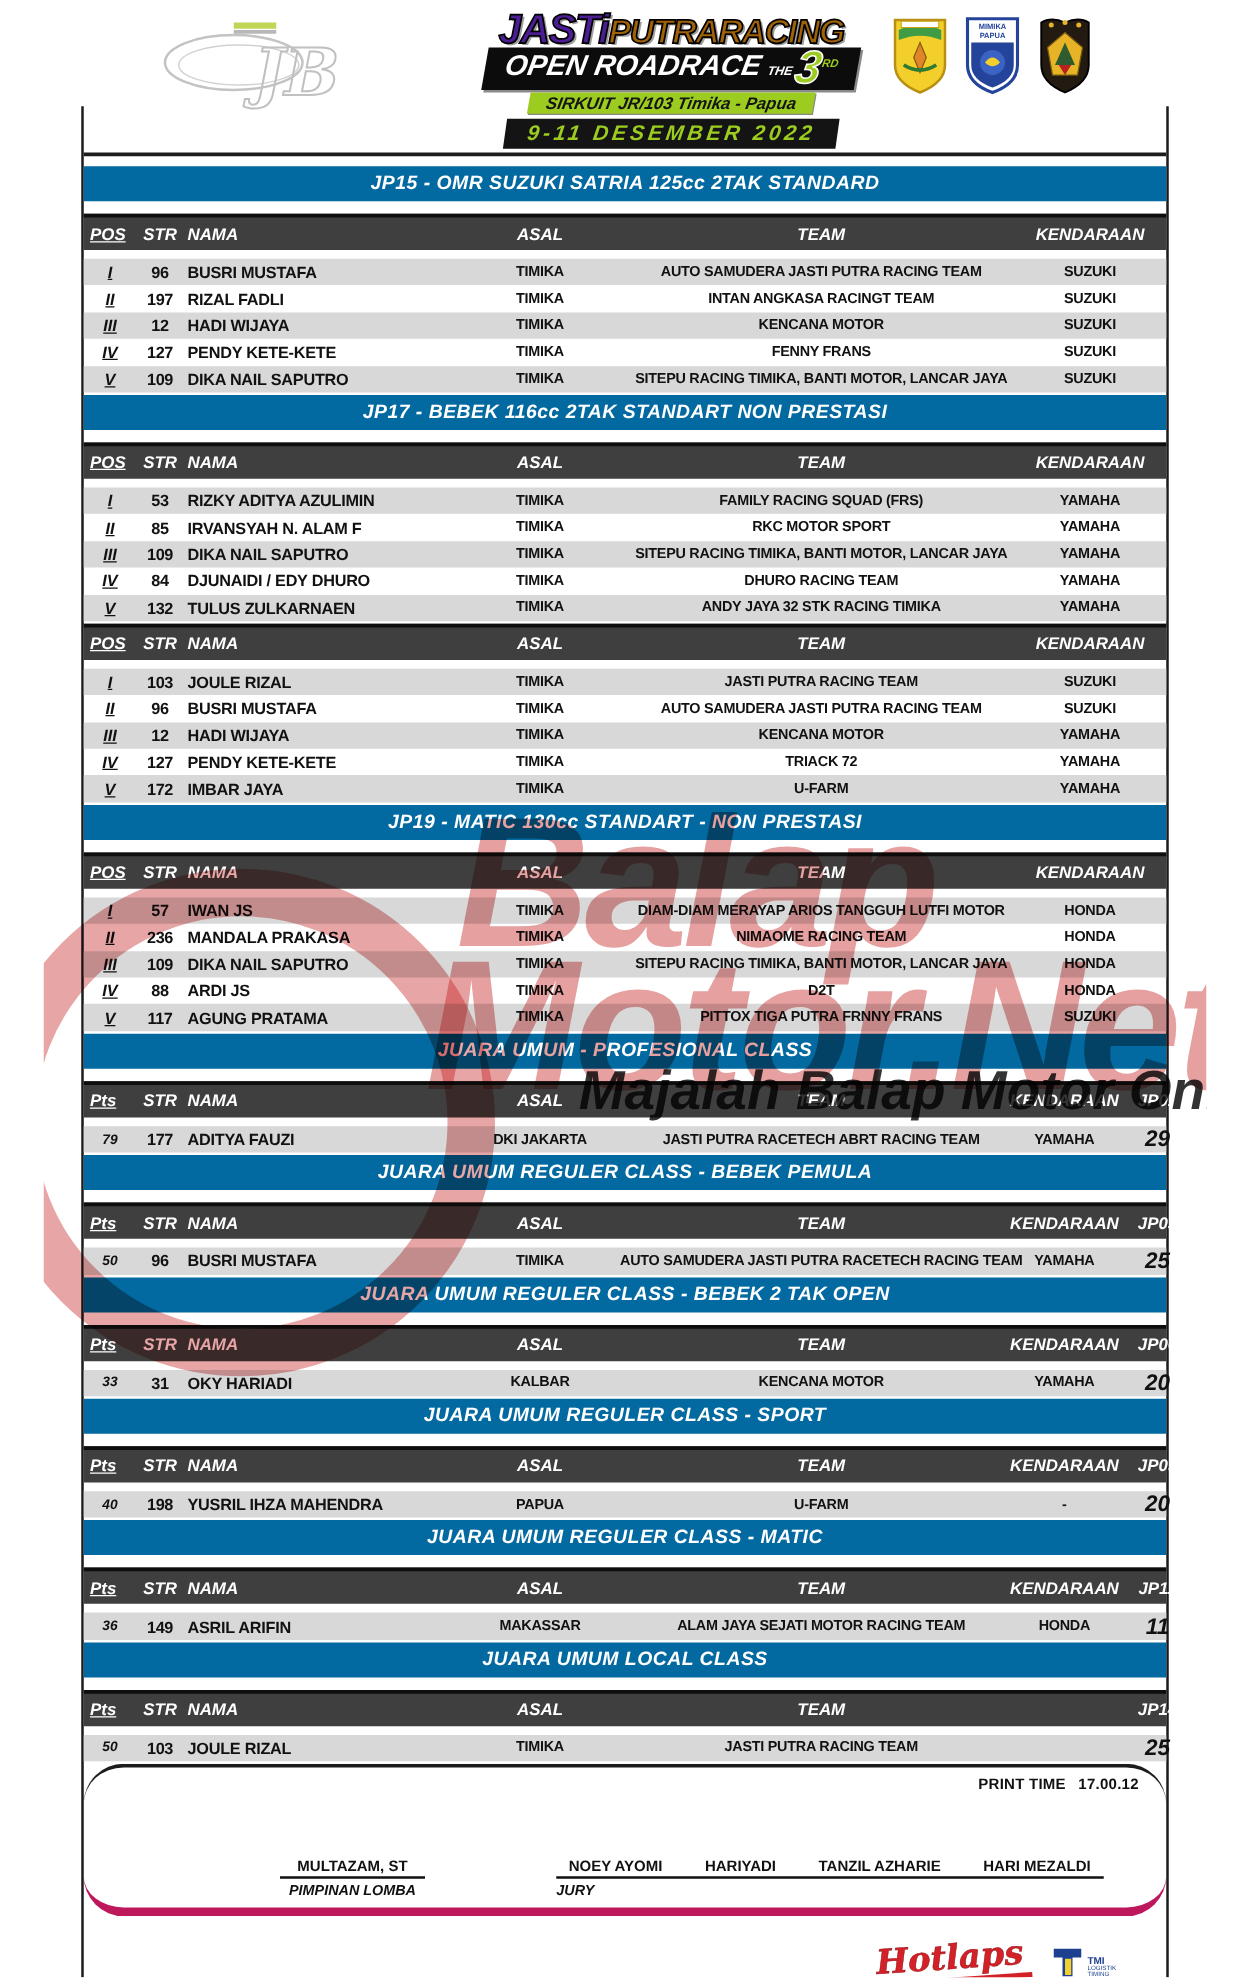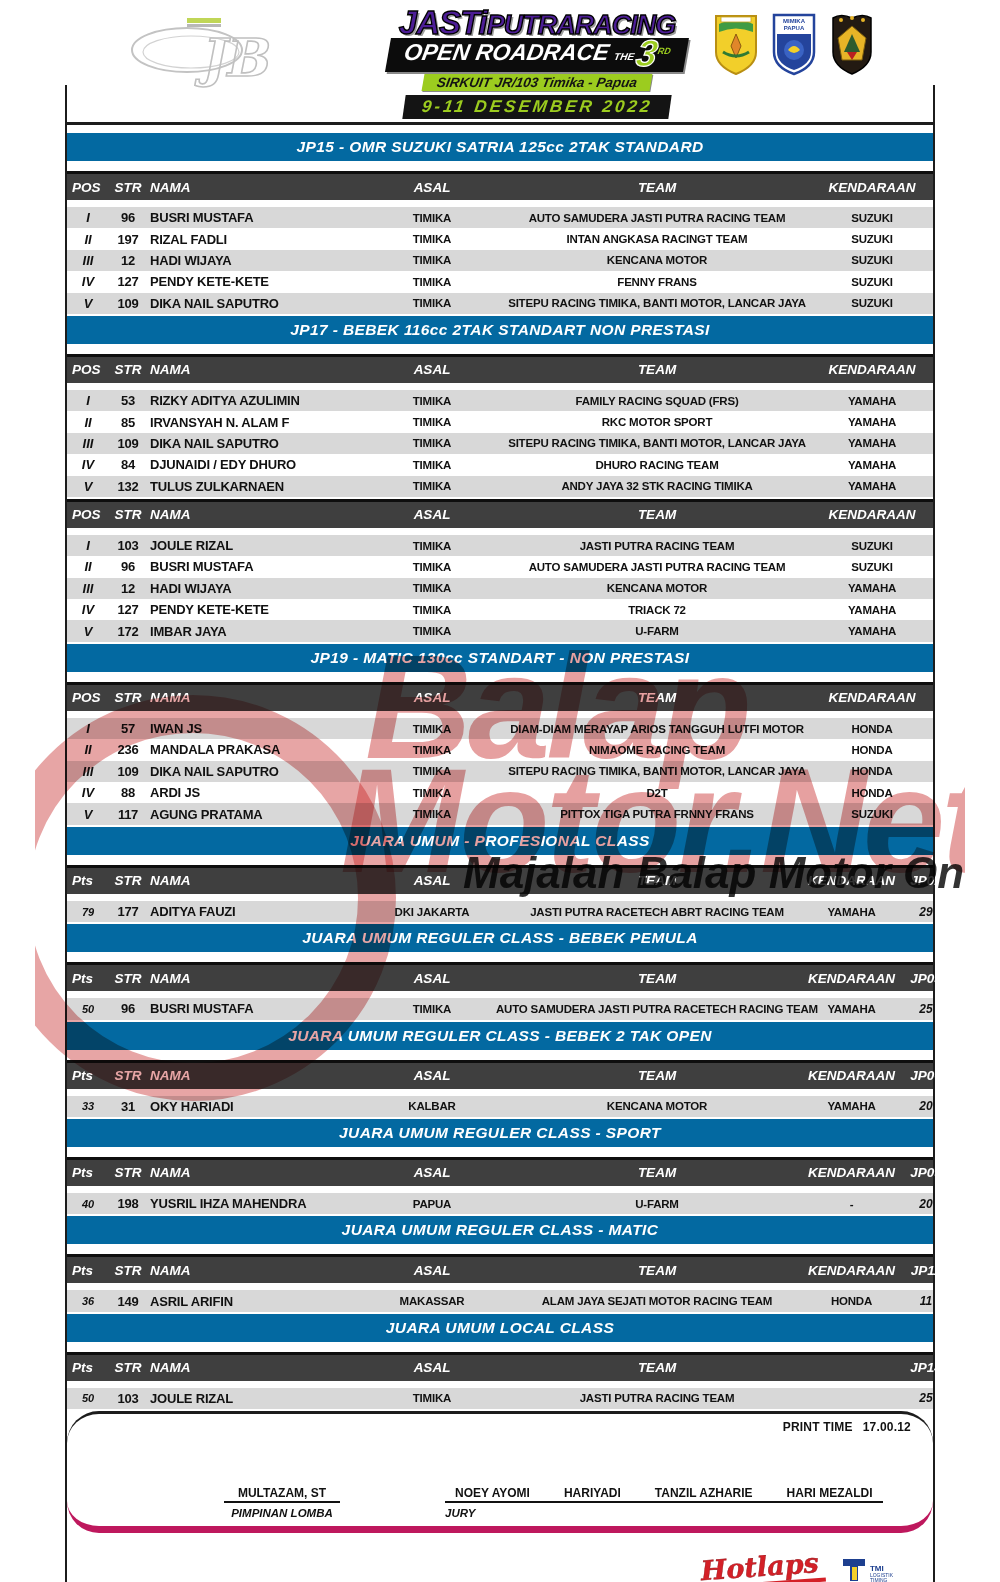--- a/index.html
+++ b/index.html
@@ -8,21 +8,21 @@
   
   .frame{position:absolute;left:30px;right:30px;top:85px;bottom:0;
          border-left:2px solid #1c1c1c;border-right:2px solid #1c1c1c;pointer-events:none;}
   
   .masthead{position:absolute;left:32px;right:32px;top:0;height:122px;border-bottom:3px solid #1c1c1c;z-index:2;}
   .sketch{position:absolute;left:58px;top:10px;}
   .evlogo{position:absolute;left:250px;top:4px;width:440px;text-align:center;}
   .ev1{font-weight:bold;font-style:italic;font-size:27px;letter-spacing:-1px;white-space:nowrap;
        -webkit-text-stroke:1.4px #000;text-shadow:2px 2px 0 #9e9e9e;}
   .ev1 .g2{color:#4c1d95;font-size:33px;}
-  .ev1 .w{color:#4c1d95;text-align:center;}
+  .ev1 .w{color:#a16207;text-align:center;}
   .ev2{display:inline-block;background:#0c0c0c;transform:skewX(-10deg);padding:1px 16px 3px 16px;margin-top:-4px;
        box-shadow:2px 2px 0 #8a8a8a;position:relative;}
   .ev2 .main{color:#fff;font-weight:bold;font-style:italic;font-size:23px;letter-spacing:0;}
   .ev2 .the{color:#fff;font-weight:bold;font-style:italic;font-size:10px;margin:0 2px 0 6px;}
   .ev2 .three{color:#9ccc1f;font-weight:bold;font-style:italic;font-size:37px;line-height:0.8;
               -webkit-text-stroke:1.2px #fff;vertical-align:-6px;}
   .ev2 .rd{color:#9ccc1f;font-weight:bold;font-style:italic;font-size:9px;vertical-align:super;}
   .ev3{display:block;width:fit-content;margin:2px auto 0;background:#9ccc1f;transform:skewX(-10deg);
        color:#141414;font-weight:bold;font-style:italic;font-size:13.5px;padding:1px 14px;box-shadow:1px 1px 0 #888;}
   .ev4{display:block;width:fit-content;margin:4px auto 0;background:#141414;transform:skewX(-8deg);
@@ -33,26 +33,26 @@
   .section{margin-bottom:2px;}
   .sec-title{height:28px;background:#0369a1;color:#fff;display:flex;align-items:center;justify-content:center;
              font-weight:bold;font-style:italic;font-size:15.5px;letter-spacing:.4px;margin-bottom:10px;}
   .colbar{height:26px;background:#3f3f3f;border-top:3px solid #0e0e0e;color:#fff;
           font-weight:bold;font-style:italic;font-size:13.5px;margin-bottom:7px;align-items:center;}
   .grid-race{display:grid;grid-template-columns:42px 38px 205px 160px 290px 140px 59px;}
   .grid-sum{display:grid;grid-template-columns:42px 38px 205px 160px 290px 99px 50px 50px;}
   .row{height:21.4px;align-items:center;font-weight:bold;}
   .row.shade{background:#d8d8d8;}
   .c{display:flex;align-items:center;justify-content:center;white-space:nowrap;overflow:visible;}
-  .c-pos{font-style:italic;font-size:13px;}
+  .c-pos{font-style:italic;font-size:13px;text-decoration:underline;}
   .c-pts{font-style:italic;font-size:11px;}
   .c-str{font-size:13px;letter-spacing:-.3px;}
   .c-nama{justify-content:flex-start;padding-left:3px;font-size:13px;letter-spacing:-.2px;}
   .c-asal,.c-team,.c-kend{font-size:11.5px;letter-spacing:-.2px;}
-  .c-jp{font-style:italic;font-size:12px;}
+  .c-jp{font-style:italic;font-size:18px;}
   .colbar .c{font-size:13.5px;letter-spacing:0;}
   .colbar .c-pos{justify-content:flex-start;padding-left:5px;font-size:13.5px;}
   .colbar .c-nama{font-size:13.5px;}
   
   .footer-box{position:absolute;left:32px;right:32px;top:1411px;height:112px;
               border-top:3px solid #1c1c1c;border-bottom:7px solid #be185d;z-index:2;border-radius:32px;}
   .print-time{position:absolute;right:22px;top:6px;font-weight:bold;font-size:12px;letter-spacing:.2px;display:flex;gap:10px;}
   .chief{position:absolute;left:120px;top:72px;width:190px;display:flex;flex-direction:column;align-items:center;}
   .chief .nm{font-weight:bold;font-size:12px;border-bottom:2px solid #111;padding:0 14px 1px;}
   .chief .rl{font-weight:bold;font-style:italic;font-size:11.5px;margin-top:4px;}

